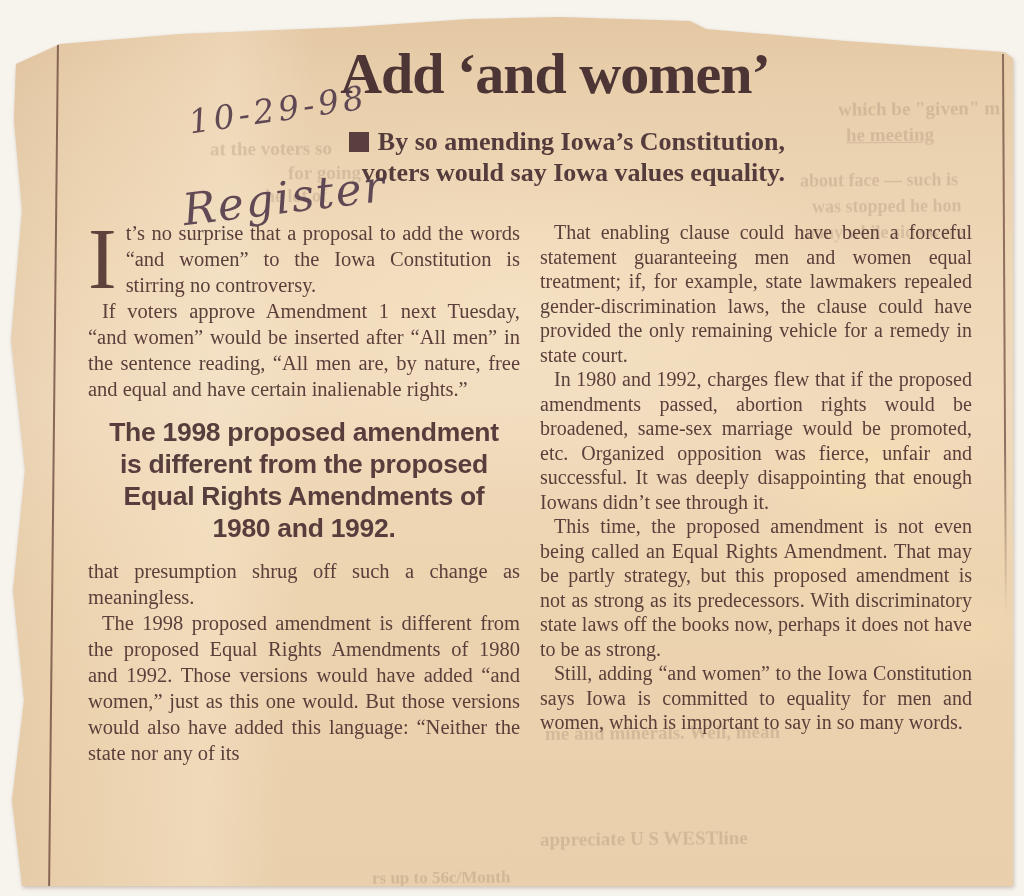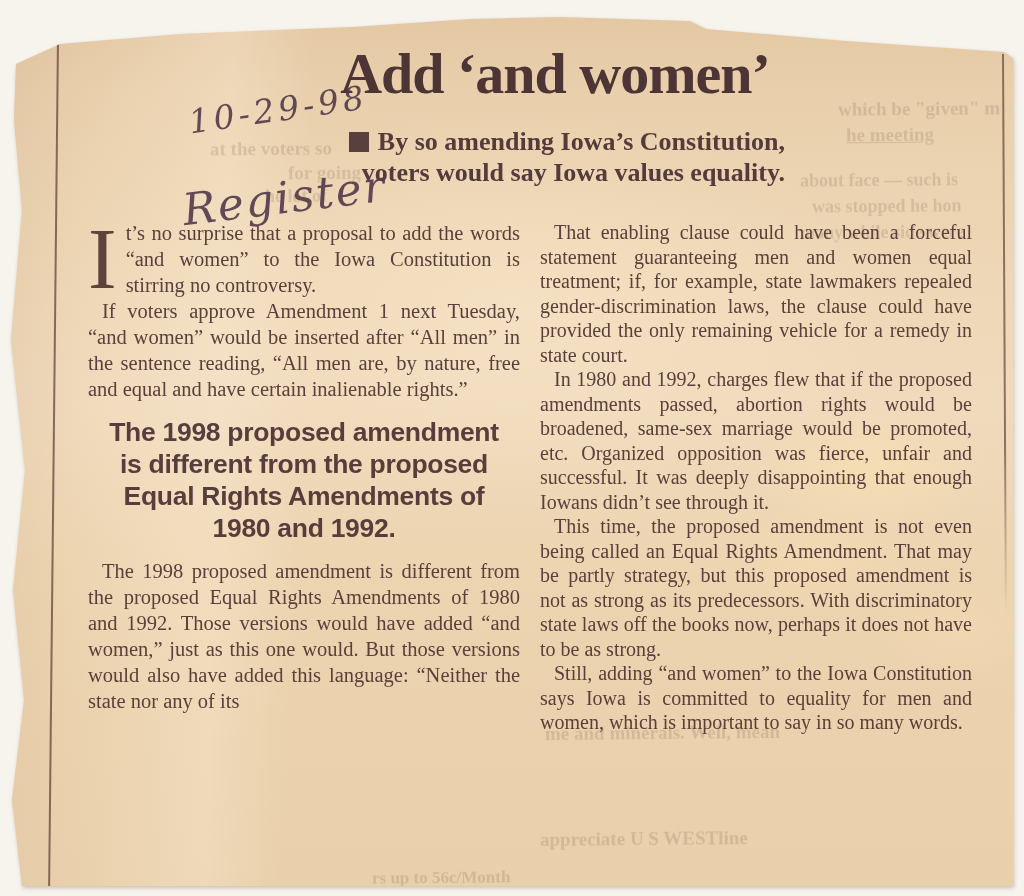--- a/index.html
+++ b/index.html
@@ -105,20 +105,21 @@
         <span><span class="sq"></span><span>By so amending Iowa’s Constitution,</span></span><br>
         <span>voters would say Iowa values equality.</span>
       </div>
 
       <div class="hand hand-register">Register</div>
 
       <div class="col col-left">
         <p><span class="dropcap">I</span><span>t’s no surprise that a proposal to add the words “and women” to the Iowa Constitution is stirring no controversy.</span></p>
         <p class="indent">If voters approve Amendment 1 next Tuesday, “and women” would be inserted after “All men” in the sentence reading, “All men are, by nature, free and equal and have certain inalienable rights.”</p>
         <div class="pullquote">The 1998 proposed amendment is different from the proposed Equal Rights Amendments of 1980 and 1992.</div>
+        <p>that presumption shrug off such a change as meaningless.</p>
         <p class="indent">The 1998 proposed amendment is different from the proposed Equal Rights Amendments of 1980 and 1992. Those versions would have added “and women,” just as this one would. But those versions would also have added this language: “Neither the state nor any of its</p>
       </div>
 
       <div class="col col-right">
         <p class="indent">That enabling clause could have been a forceful statement guaranteeing men and women equal treatment; if, for example, state lawmakers repealed gender-discrimination laws, the clause could have provided the only remaining vehicle for a remedy in state court.</p>
         <p class="indent">In 1980 and 1992, charges flew that if the proposed amendments passed, abortion rights would be broadened, same-sex marriage would be promoted, etc. Organized opposition was fierce, unfair and successful. It was deeply disappointing that enough Iowans didn’t see through it.</p>
         <p class="indent">This time, the proposed amendment is not even being called an Equal Rights Amendment. That may be partly strategy, but this proposed amendment is not as strong as its predecessors. With discriminatory state laws off the books now, perhaps it does not have to be as strong.</p>
         <p class="indent">Still, adding “and women” to the Iowa Constitution says Iowa is committed to equality for men and women, which is important to say in so many words.</p>
       </div>
 

